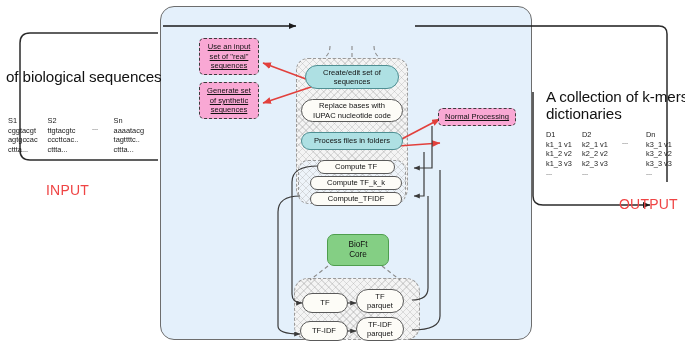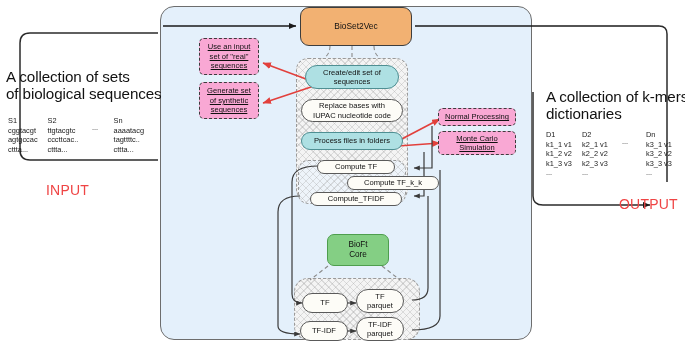--- a/index.html
+++ b/index.html
@@ -96,21 +96,20 @@
     <path d="M412,330 Q440,330 440,316 L440,170" fill="none" stroke="#3a3a3a" stroke-width="1.2"></path>
 
     <path d="M328,266 L310,280" fill="none" stroke="#8a8a8a" stroke-width="1.1" stroke-dasharray="4 3"></path>
     <path d="M382,266 L400,280" fill="none" stroke="#8a8a8a" stroke-width="1.1" stroke-dasharray="4 3"></path>
 
     <path d="M346,303 L356,303" fill="none" stroke="#3a3a3a" stroke-width="1.1" marker-end="url(#ah-blk-sm)"></path>
     <path d="M346,331 L356,331" fill="none" stroke="#3a3a3a" stroke-width="1.1" marker-end="url(#ah-blk-sm)"></path>
   </svg>
 
   <div class="abs" style="left:6px;top:68px;width:160px;">
-    <div class="io-title">A collection of sets</div>
     <div class="io-title">of biological sequences</div>
   </div>
 
   <div class="abs" style="left:8px;top:116px;width:150px;display:flex;">
     <div style="width:40px;">
       <div class="seq-col">S1</div>
       <div class="seq-col">cggtacgt</div>
       <div class="seq-col">agtgccac</div>
       <div class="seq-col">cttta...</div>
     </div>
@@ -160,46 +159,43 @@
       <div class="seq-col">Dn</div>
       <div class="seq-col">k3_1 v1</div>
       <div class="seq-col">k3_2 v2</div>
       <div class="seq-col">k3_3 v3</div>
       <div class="seq-col">...</div>
     </div>
   </div>
 
   <div class="abs io-caption" style="left:571px;top:196px;margin-left:48px;">OUTPUT</div>
 
-  <div class="abs node orange" style="left:300px;top:7px;width:112px;height:39px;">BioSet2Vec</div>
 
   <div class="abs node dashed-y" style="left:199px;top:38px;width:60px;height:37px;white-space:pre-line;">Use an input
 set of "real"
 sequences</div>
 
   <div class="abs node dashed-y" style="left:199px;top:82px;width:60px;height:37px;white-space:pre-line;">Generate set
 of synthetic
 sequences</div>
 
   <div class="abs node teal" style="left:305px;top:65px;width:94px;height:24px;white-space:pre-line;">Create/edit set of
 sequences</div>
 
   <div class="abs node white" style="left:301px;top:99px;width:102px;height:23px;white-space:pre-line;">Replace bases  with
 IUPAC nucleotide code</div>
 
   <div class="abs node teal" style="left:301px;top:132px;width:102px;height:18px;">Process files in folders</div>
 
   <div class="abs node dashed-y" style="left:438px;top:108px;width:78px;height:18px;">Normal Processing</div>
 
-  <div class="abs node dashed-y" style="left:438px;top:131px;width:78px;height:24px;white-space:pre-line;">Monte Carlo
-Simulation</div>
 
   <div class="abs node white" style="left:317px;top:160px;width:78px;height:14px;">Compute TF</div>
 
-  <div class="abs node white" style="left:310px;top:176px;width:92px;height:14px;margin-left:37px;">Compute TF_k_k</div>
+  <div class="abs node white" style="left:310px;top:176px;width:92px;height:14px;">Compute TF_k_k</div>
 
   <div class="abs node white" style="left:310px;top:192px;width:92px;height:14px;">Compute_TFIDF</div>
 
   <div class="abs node green" style="left:327px;top:234px;width:62px;height:32px;white-space:pre-line;">BioFt
 Core</div>
 
   <div class="abs node white" style="left:302px;top:293px;width:46px;height:20px;">TF</div>
 
   <div class="abs node white" style="left:356px;top:289px;width:48px;height:24px;white-space:pre-line;">TF
 parquet</div>

